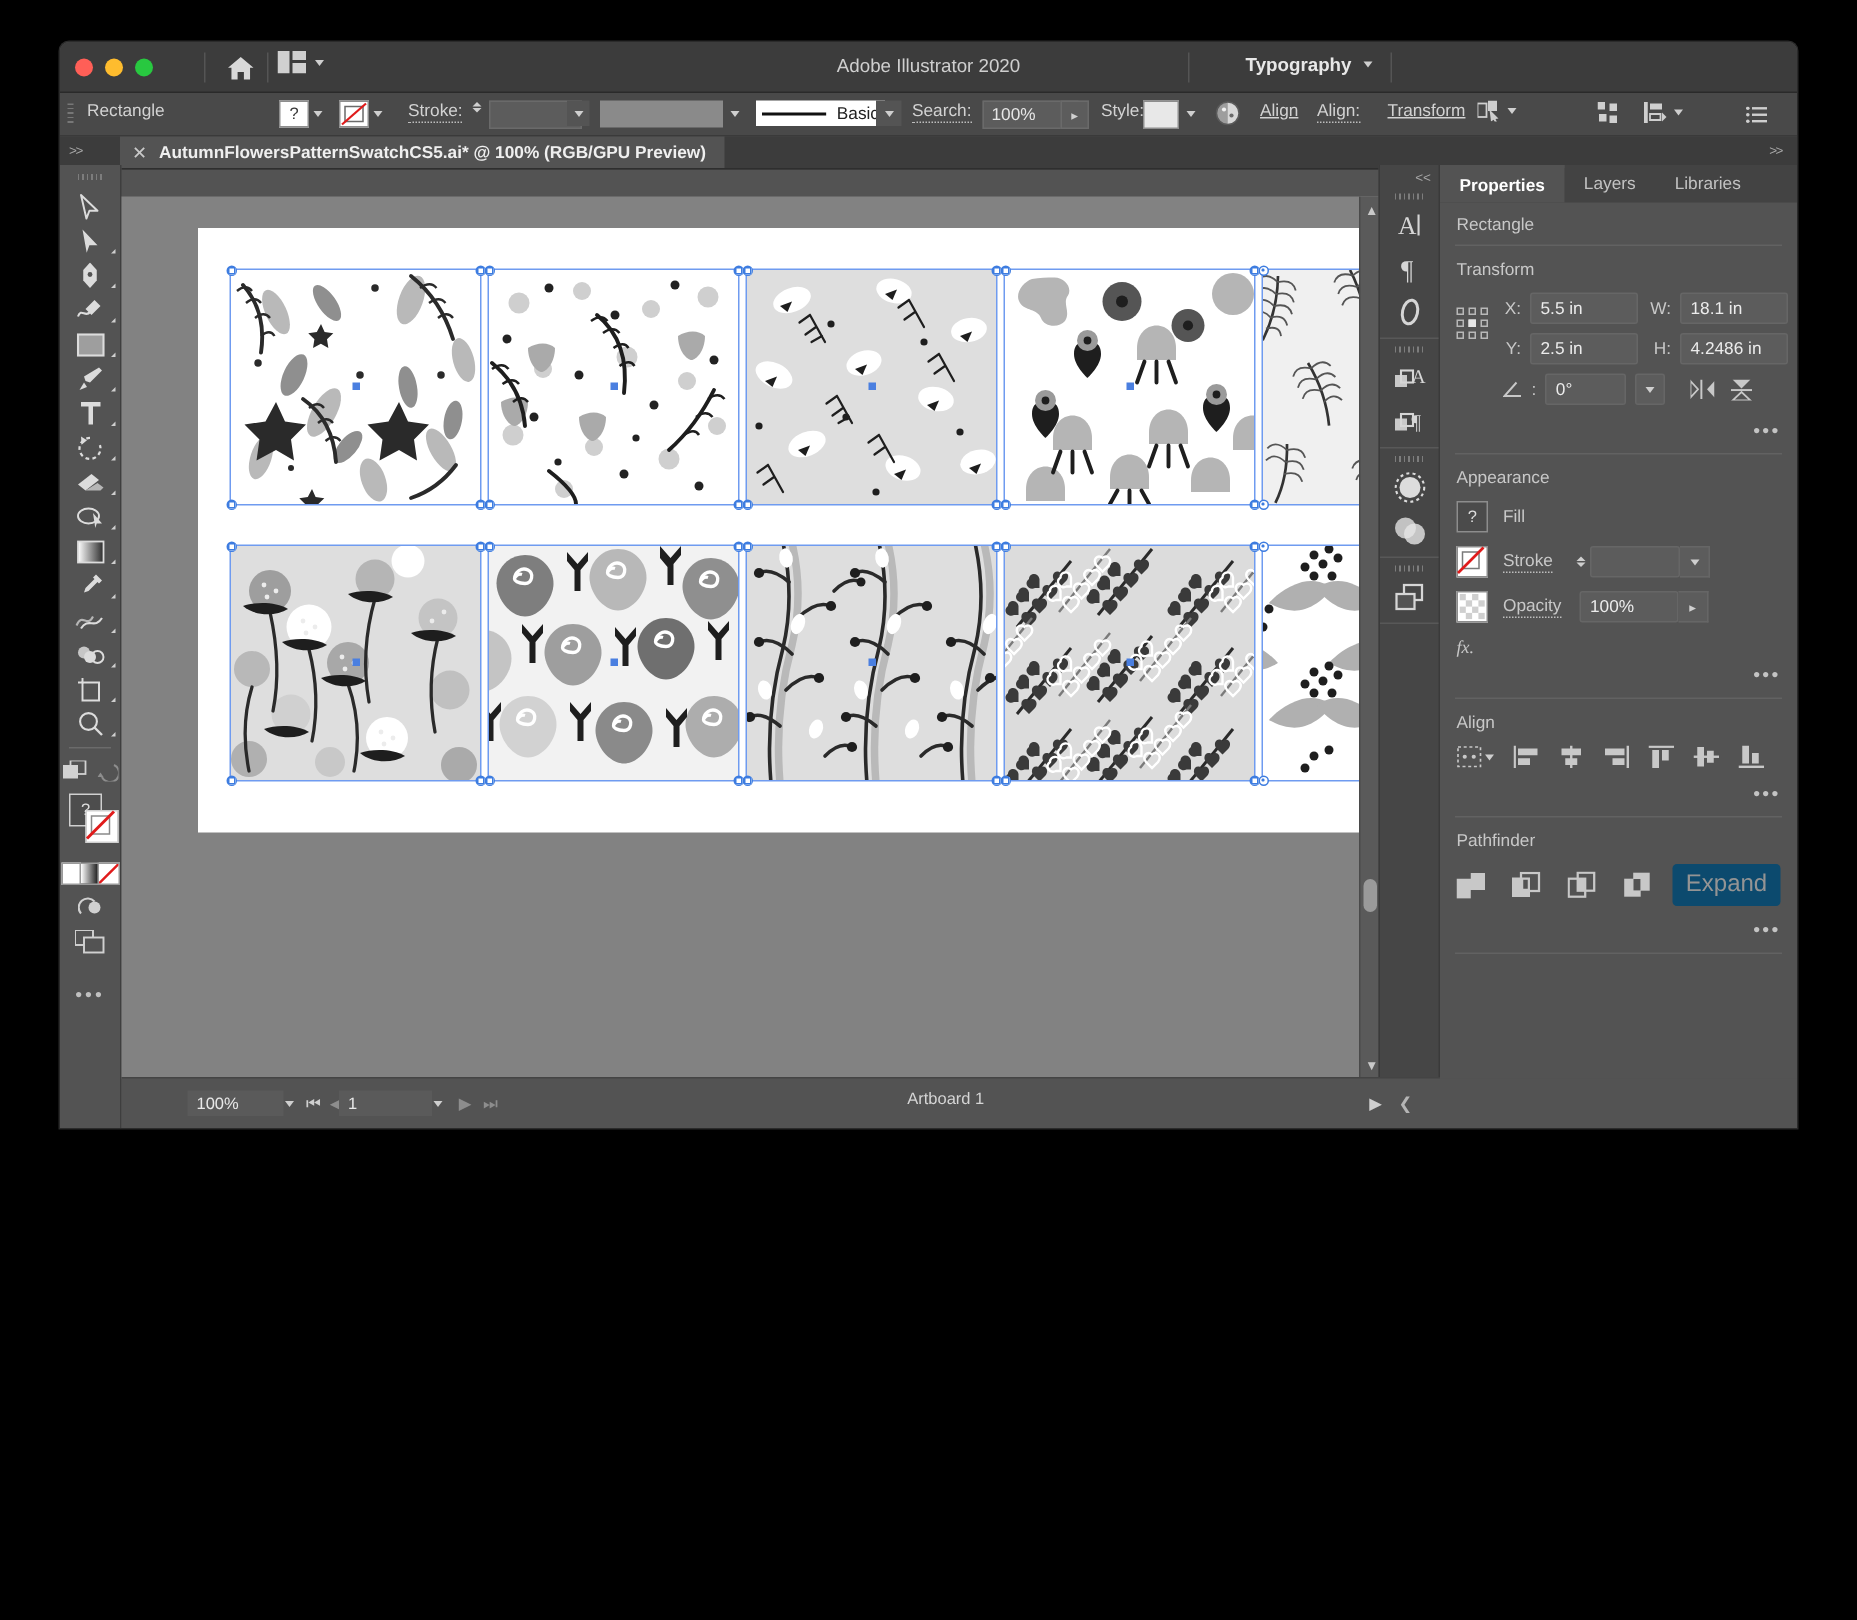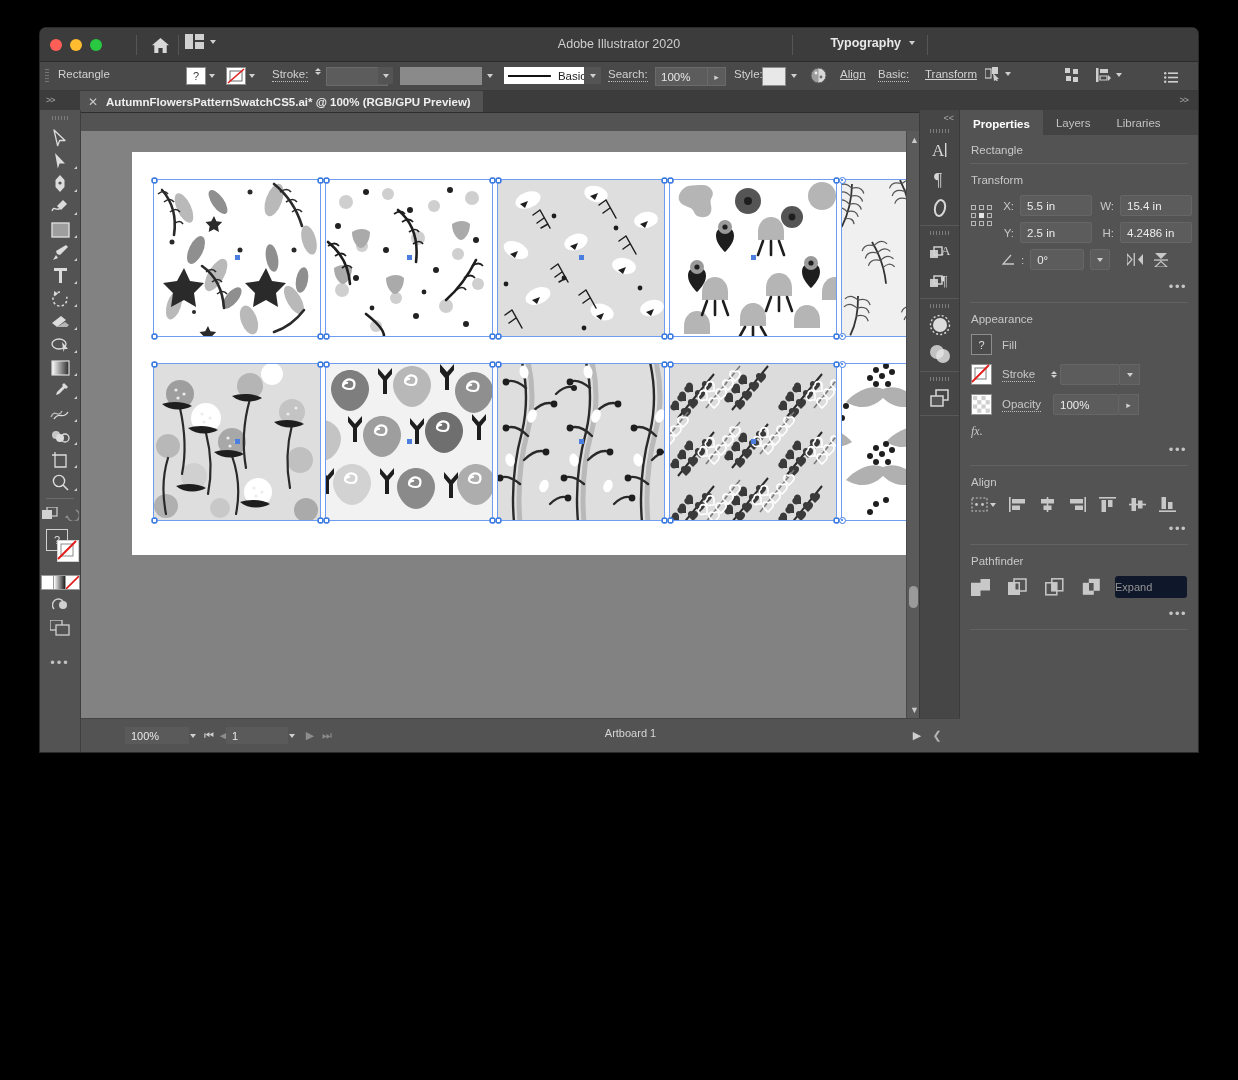--- a/index.html
+++ b/index.html
@@ -89,22 +89,22 @@
   .refpt{display:grid;grid-template-columns:repeat(3,5px);grid-template-rows:repeat(3,5px);gap:3px;}
   .refpt i{width:5px;height:5px;border:1px solid #b8b8b8;box-sizing:border-box;display:block;}
   .refpt i.on{background:#e6e6e6;border-color:#e6e6e6;}
   .dots{color:#c4c4c4;font-size:13px;letter-spacing:1.5px;text-align:right;line-height:1;}
   .approw{display:flex;align-items:center;gap:10px;margin-bottom:9px;}
   .appbox{width:19px;height:19px;border:1px solid #8d8d8d;background:#fff;position:relative;display:flex;align-items:center;justify-content:center;
           font-size:11px;color:#333;}
   .appbox.dark{background:#4b4b4b;border-color:#8d8d8d;color:#ddd;}
   .alignrow{display:flex;align-items:center;gap:13px;}
   .pf-row{display:flex;align-items:center;gap:17px;}
-  .expandbtn{background:#0f172a;border-radius:3px;color:#949494;font-size:11px;
-             padding:5px 0;width:72px;text-align:left;}
+  .expandbtn{background:#0c4a6e;border-radius:3px;color:#949494;font-size:16px;
+             padding:5px 0;width:72px;text-align:center;}
   .qabtn{background:#535353;border:1px solid #7d7d7d;border-radius:3px;color:#e8e8e8;font-size:11.5px;padding:6px 0;text-align:center;flex:1;}
 
   
   .statusbar{position:absolute;left:41px;right:238px;bottom:0;height:33px;background:#535353;border-top:1px solid #444;}
   .sb-zoom{position:absolute;left:44px;top:8px;width:58px;height:17px;background:#5a5a5a;color:#e8e8e8;font-size:11px;
            display:flex;align-items:center;padding-left:6px;}
   .sb-cell{position:absolute;top:8px;height:17px;display:flex;align-items:center;justify-content:center;color:#cfcfcf;font-size:11px;}
   .sb-page{position:absolute;left:145px;top:8px;width:56px;height:17px;background:#5a5a5a;color:#e8e8e8;font-size:11px;
            display:flex;align-items:center;padding-left:6px;}
   .sb-art{position:absolute;left:280px;top:8px;right:60px;text-align:center;color:#d5d5d5;font-size:11px;}
@@ -204,21 +204,21 @@
       <svg width="17" height="17" viewBox="0 0 17 17">
           <circle cx="8.5" cy="8.5" r="7.5" fill="#9d9d9d"></circle>
           <path d="M8.5 1a7.5 7.5 0 0 1 0 15z" fill="#d8d8d8"></path>
           <circle cx="8.5" cy="8.5" r="7.5" fill="none" stroke="#5a5a5a" stroke-width="1"></circle>
           <circle cx="6" cy="6" r="1.4" fill="#f0f0f0"></circle>
           <circle cx="11" cy="10" r="1.4" fill="#6a6a6a"></circle>
         </svg>
     </div>
 
     <span style="position:absolute;left:800px;top:6px" class="cb-lbl u">Align</span>
-    <span style="position:absolute;left:838px;top:6px" class="cb-lbl dotu">Basic:</span>
+    <span style="position:absolute;left:838px;top:6px" class="cb-lbl dotu">Align:</span>
     <span style="position:absolute;left:885px;top:6px" class="cb-lbl u">Transform</span>
 
     <div style="position:absolute;left:945px;top:5px;display:flex;align-items:center;gap:4px">
       <svg width="16" height="14" viewBox="0 0 16 14">
           <rect x="0" y="2" width="6" height="9" fill="none" stroke="#cfcfcf" stroke-width="1.2"></rect>
           <rect x="7" y="0" width="6" height="7" fill="#cfcfcf"></rect>
           <path d="M8 6l6 6-2 .3 1 2-1.2.6-1-2L9 14z" fill="#cfcfcf"></path>
         </svg>
       <span class="chev"></span>
     </div>
@@ -1109,21 +1109,21 @@
             <i></i>
             <i></i>
             <i></i>
             <i></i>
         </div>
         <div style="flex:1">
           <div style="display:flex;align-items:center;gap:6px;margin-bottom:6px">
             <span class="plabel" style="width:13px;text-align:right">X:</span>
             <span class="numfield" style="width:58px">5.5 in</span>
             <span class="plabel" style="width:16px;text-align:right">W:</span>
-            <span class="numfield" style="width:58px">15.4 in</span>
+            <span class="numfield" style="width:58px">18.1 in</span>
           </div>
           <div style="display:flex;align-items:center;gap:6px;margin-bottom:6px">
             <span class="plabel" style="width:13px;text-align:right">Y:</span>
             <span class="numfield" style="width:58px">2.5 in</span>
             <span class="plabel" style="width:16px;text-align:right">H:</span>
             <span class="numfield" style="width:58px">4.2486 in</span>
           </div>
           <div style="display:flex;align-items:center;gap:6px">
             <span style="width:14px;display:flex;justify-content:flex-end">
               <svg width="13" height="11" viewBox="0 0 13 11">

